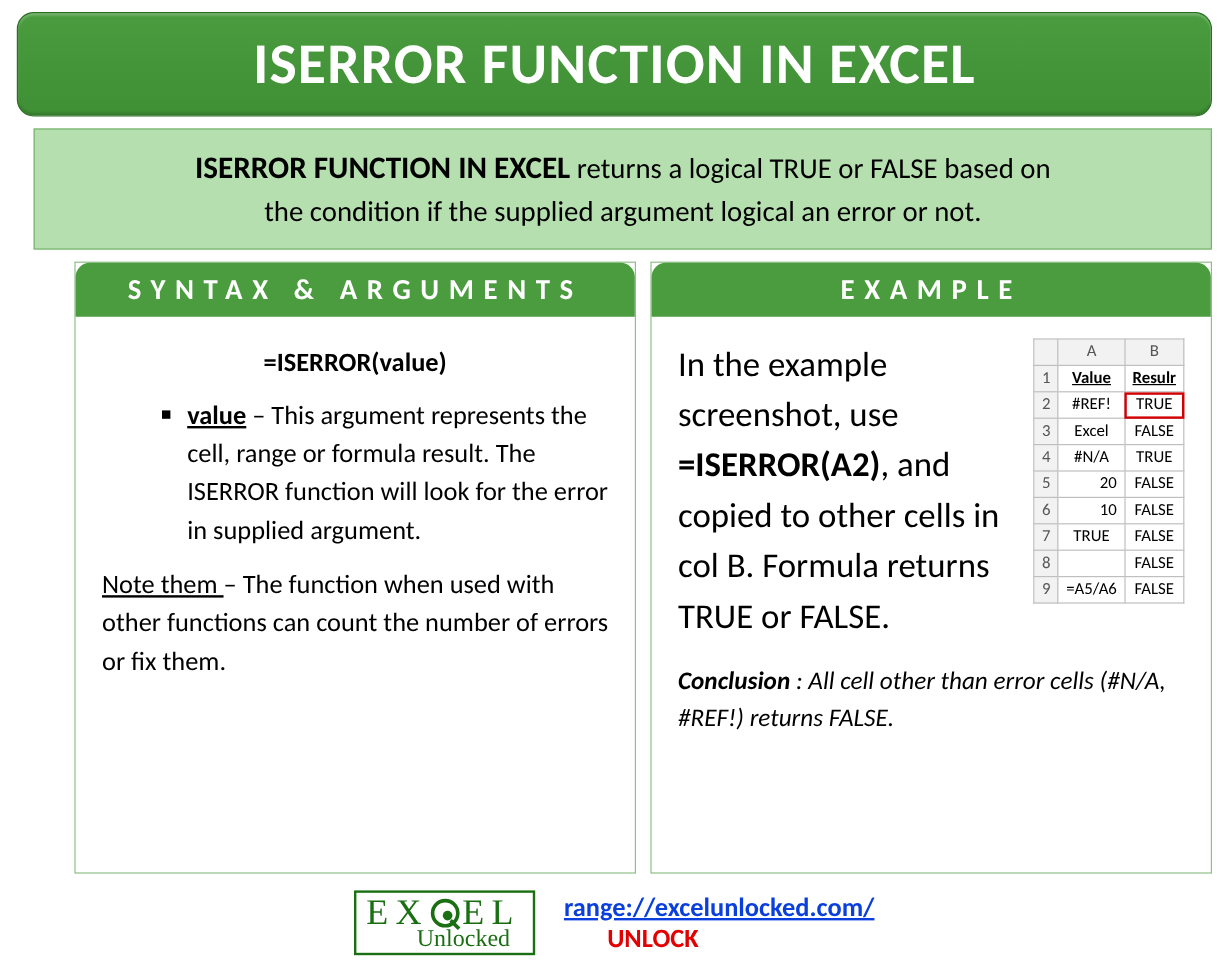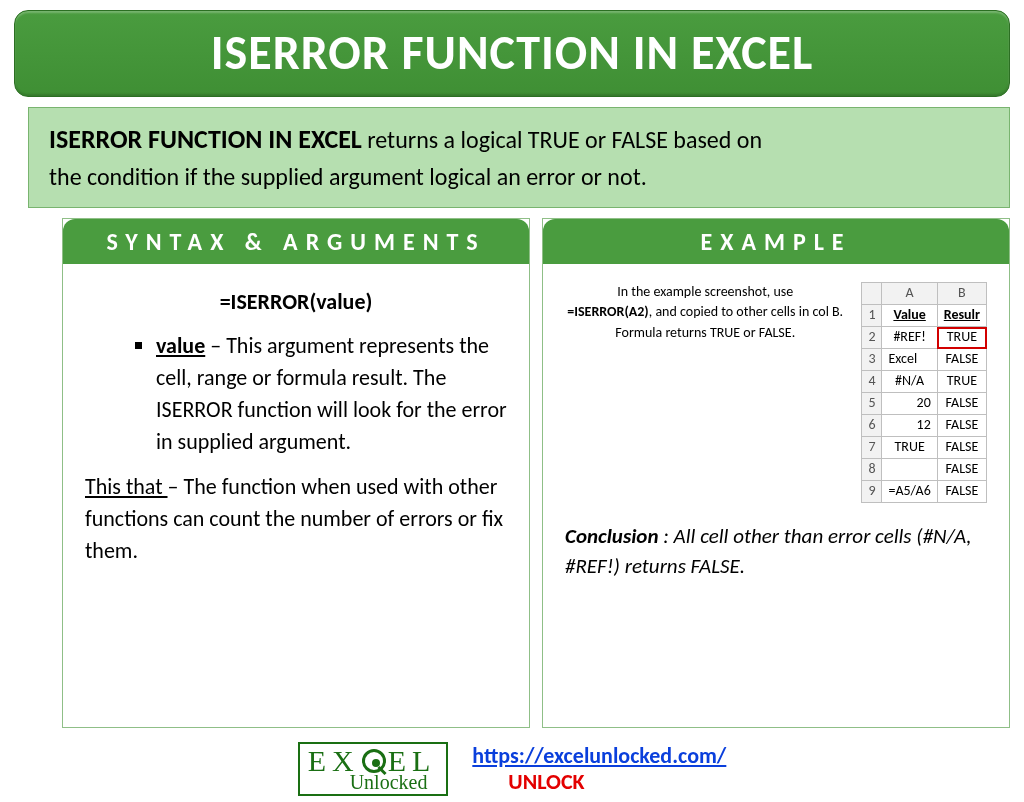--- a/index.html
+++ b/index.html
@@ -22,21 +22,21 @@
     letter-spacing: 1px;
     font-weight: 800;
     font-size: 48px;
     padding: 12px 8px 14px;
     box-shadow: inset 0 2px 2px rgba(255,255,255,.25), inset 0 -2px 2px rgba(0,0,0,.15);
   }
   .desc {
     background: #b6dfb0;
     border: 1px solid #79b46f;
     color: #000;
-    text-align: left;
+    text-align: center;
     font-size: 24px;
     padding: 12px 20px;
     line-height: 1.5;
     margin-left: 14px;
   }
   .desc .lead {
     font-weight: 800;
     font-size: 26px;
   }
   .two {
@@ -71,21 +71,21 @@
     line-height: 1.45;
     flex: 1;
   }
   .formula { text-align: center; font-weight: 800; margin: 4px 0 12px; }
   ul.args { list-style: square; padding-left: 26px; }
   ul.args li { margin-bottom: 14px; margin-left: 45px; }
   .u { text-decoration: underline; font-weight: 700; }
   .note { margin-top: 8px; }
   .note .label { text-decoration: underline; }
   .example-flex { display: flex; gap: 16px; align-items: flex-start; }
-  .example-text { flex: 1; font-size: 14px; text-align: center; }
+  .example-text { flex: 1; font-size: 29px; }
   .example-text .fx { font-weight: 800; }
   .concl { margin-top: 18px; font-style: italic; font-size: 21px; }
   .concl b { font-weight: 800; font-style: italic; text-align: right; }
 
   
   .grid {
     border-collapse: collapse;
     font-family: "Calibri", Arial, sans-serif;
     font-size: 14px;
     background: #fff;
@@ -95,21 +95,21 @@
     text-align: center;
     height: 22px;
     padding: 0 6px;
     min-width: 46px;
   }
   .grid .colhdr { background: #f2f2f2; color: #555; font-weight: 400; }
   .grid .rowhdr { background: #f2f2f2; color: #555; font-weight: 400; min-width: 20px; padding: 0 4px; }
   .grid .corner { background: #f2f2f2; min-width: 20px; }
   .grid .thead { font-weight: 700; text-decoration: underline; }
   .grid .hl { outline: 2px solid #d20000; outline-offset: -2px; }
-  .grid td.alignL { text-align: left; }
+  .grid td.alignL { text-align: center; }
   .grid td.alignR { text-align: right; }
 
   .footer {
     display: flex;
     justify-content: center;
     align-items: center;
     gap: 24px;
     padding: 4px 0 0;
   }
   .logo {
@@ -192,21 +192,21 @@
   <div class="card left">
     <h2>SYNTAX &amp; ARGUMENTS</h2>
     <div class="card-body">
       <div class="formula">=ISERROR(value)</div>
       <ul class="args">
         <li>
           <span class="u">value</span><span> – This argument represents the cell, range or formula result. The ISERROR function will look for the error in supplied argument.</span>
         </li>
       </ul>
       <p class="note">
-        <span class="label">This that </span><span>– The function when used with other functions can count the number of errors or fix them.</span>
+        <span class="label">Note them </span><span>– The function when used with other functions can count the number of errors or fix them.</span>
       </p>
     </div>
   </div>
 
   <div class="card right">
     <h2>EXAMPLE</h2>
     <div class="card-body">
       <div class="example-flex">
         <div class="example-text">
           <span>In the example screenshot, use </span><br>
@@ -241,21 +241,21 @@
                 <td>#N/A</td>
                 <td>TRUE</td>
               </tr>
               <tr>
                 <th class="rowhdr">5</th>
                 <td class="alignR">20</td>
                 <td>FALSE</td>
               </tr>
               <tr>
                 <th class="rowhdr">6</th>
-                <td class="alignR">12</td>
+                <td class="alignR">10</td>
                 <td>FALSE</td>
               </tr>
               <tr>
                 <th class="rowhdr">7</th>
                 <td>TRUE</td>
                 <td>FALSE</td>
               </tr>
               <tr>
                 <th class="rowhdr">8</th>
                 <td></td>
@@ -281,16 +281,16 @@
     <div class="row1">
       <span>E</span>
         <span>X</span>
       <span class="o"></span>
       <span>E</span>
         <span>L</span>
     </div>
     <div class="row2">Unlocked</div>
   </div>
   <div class="link-block">
-    <a href="#">https://excelunlocked.com/</a>
+    <a href="#">range://excelunlocked.com/</a>
     <span class="unlock">UNLOCK</span>
   </div>
 </div>
 
 </body></html>

